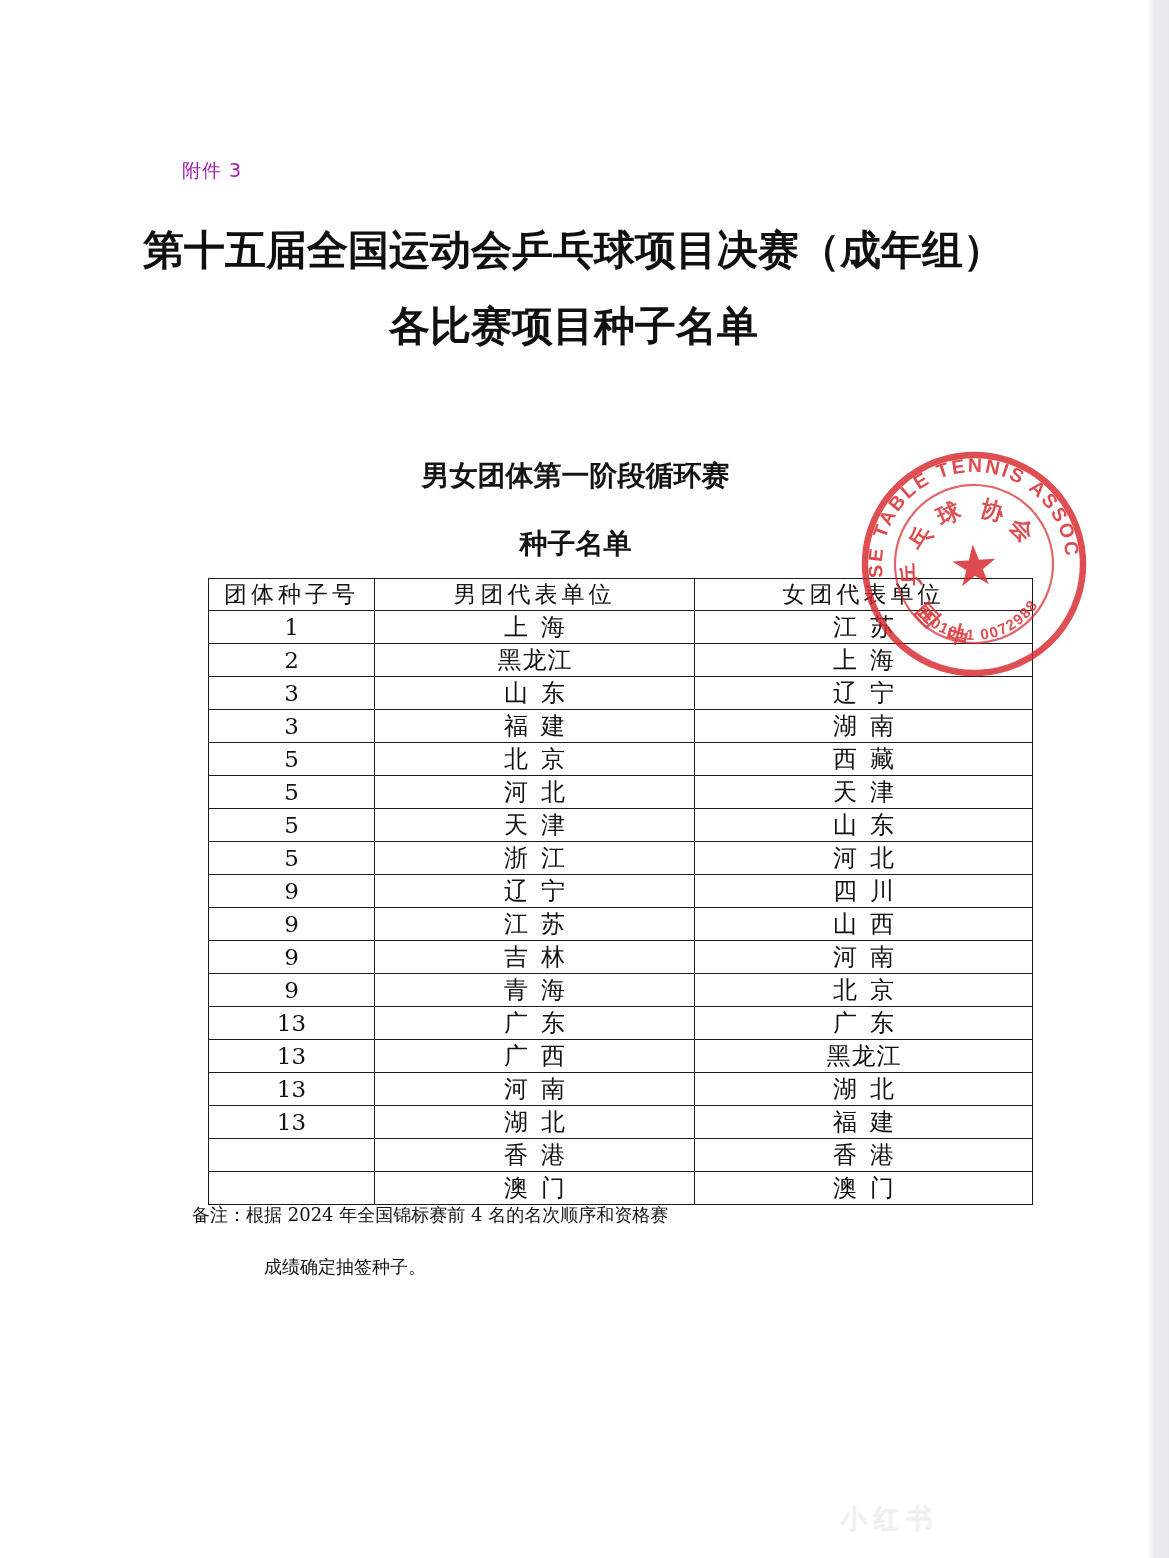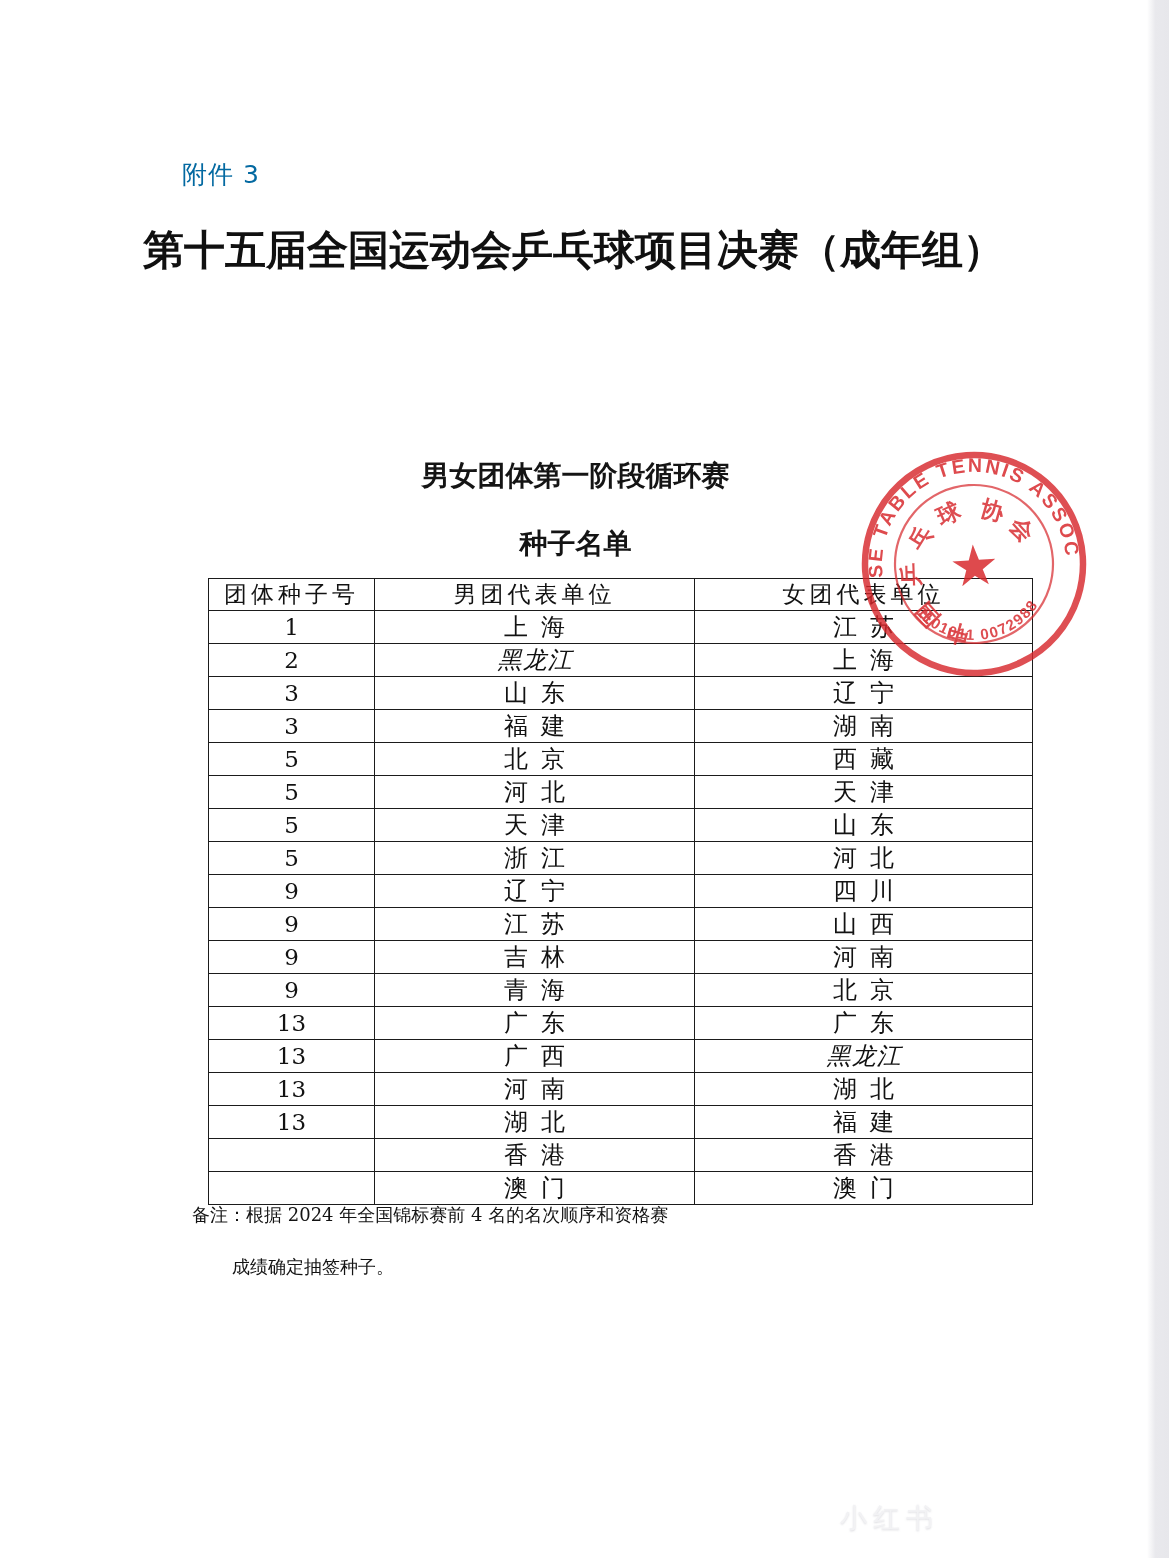--- a/index.html
+++ b/index.html
@@ -31,22 +31,22 @@
     height: 1558px;
     background: linear-gradient(to right, #ffffff 0%, #e9e9ed 38%, #e7e7eb 100%);
   }
 
   
   #attachment-label {
     position: absolute;
     left: 182px;
     top: 158px;
     font-family: "DejaVu Sans", "Liberation Sans", sans-serif;
-    font-size: 25px;
-    color: #0369a1;
+    font-size: 19px;
+    color: #a21caf;
     letter-spacing: 1px;
     white-space: nowrap;
   }
 
   
   #doc-title {
     position: absolute;
     left: 0;
     top: 212px;
     width: 1147px;
@@ -110,37 +110,36 @@
   }
   #seed-table td.unit {
     letter-spacing: 13px;
     text-indent: 13px;
     margin-top: 21px;
   }
   
   #seed-table td.unit.tight {
     letter-spacing: 1px;
     text-indent: 1px;
-    font-style: italic;
   }
 
   
   #footnote {
     position: absolute;
     left: 192px;
     top: 1189px;
     width: 824px;
     font-family: "DejaVu Serif", "Liberation Serif", serif;
     font-size: 18px;
     line-height: 52px;
     color: #131313;
     text-align: justify;
   }
   #footnote .fn-line1 { display: block; text-align: justify; }
-  #footnote .fn-line2 { display: block; margin-left: 40px; }
+  #footnote .fn-line2 { display: block; margin-left: 72px; }
 
   
   #seal {
     position: absolute;
     left: 858px;
     top: 448px;
     width: 232px;
     height: 232px;
     pointer-events: none;
     transform: rotate(-4deg);
@@ -165,20 +164,21 @@
 </style>
 </head>
 <body>
 
 <div id="page">
 
   <div id="attachment-label">附件 3</div>
 
   <div id="doc-title">
     <span class="l1">第十五届全国运动会乒乓球项目决赛（成年组）</span>
+    <span class="l2">各比赛项目种子名单</span>
   </div>
 
   <div id="section-heading">
     <span class="l1">男女团体第一阶段循环赛</span>
     <span class="l2">种子名单</span>
   </div>
 
   <table id="seed-table">
     <colgroup>
       <col class="c1">

